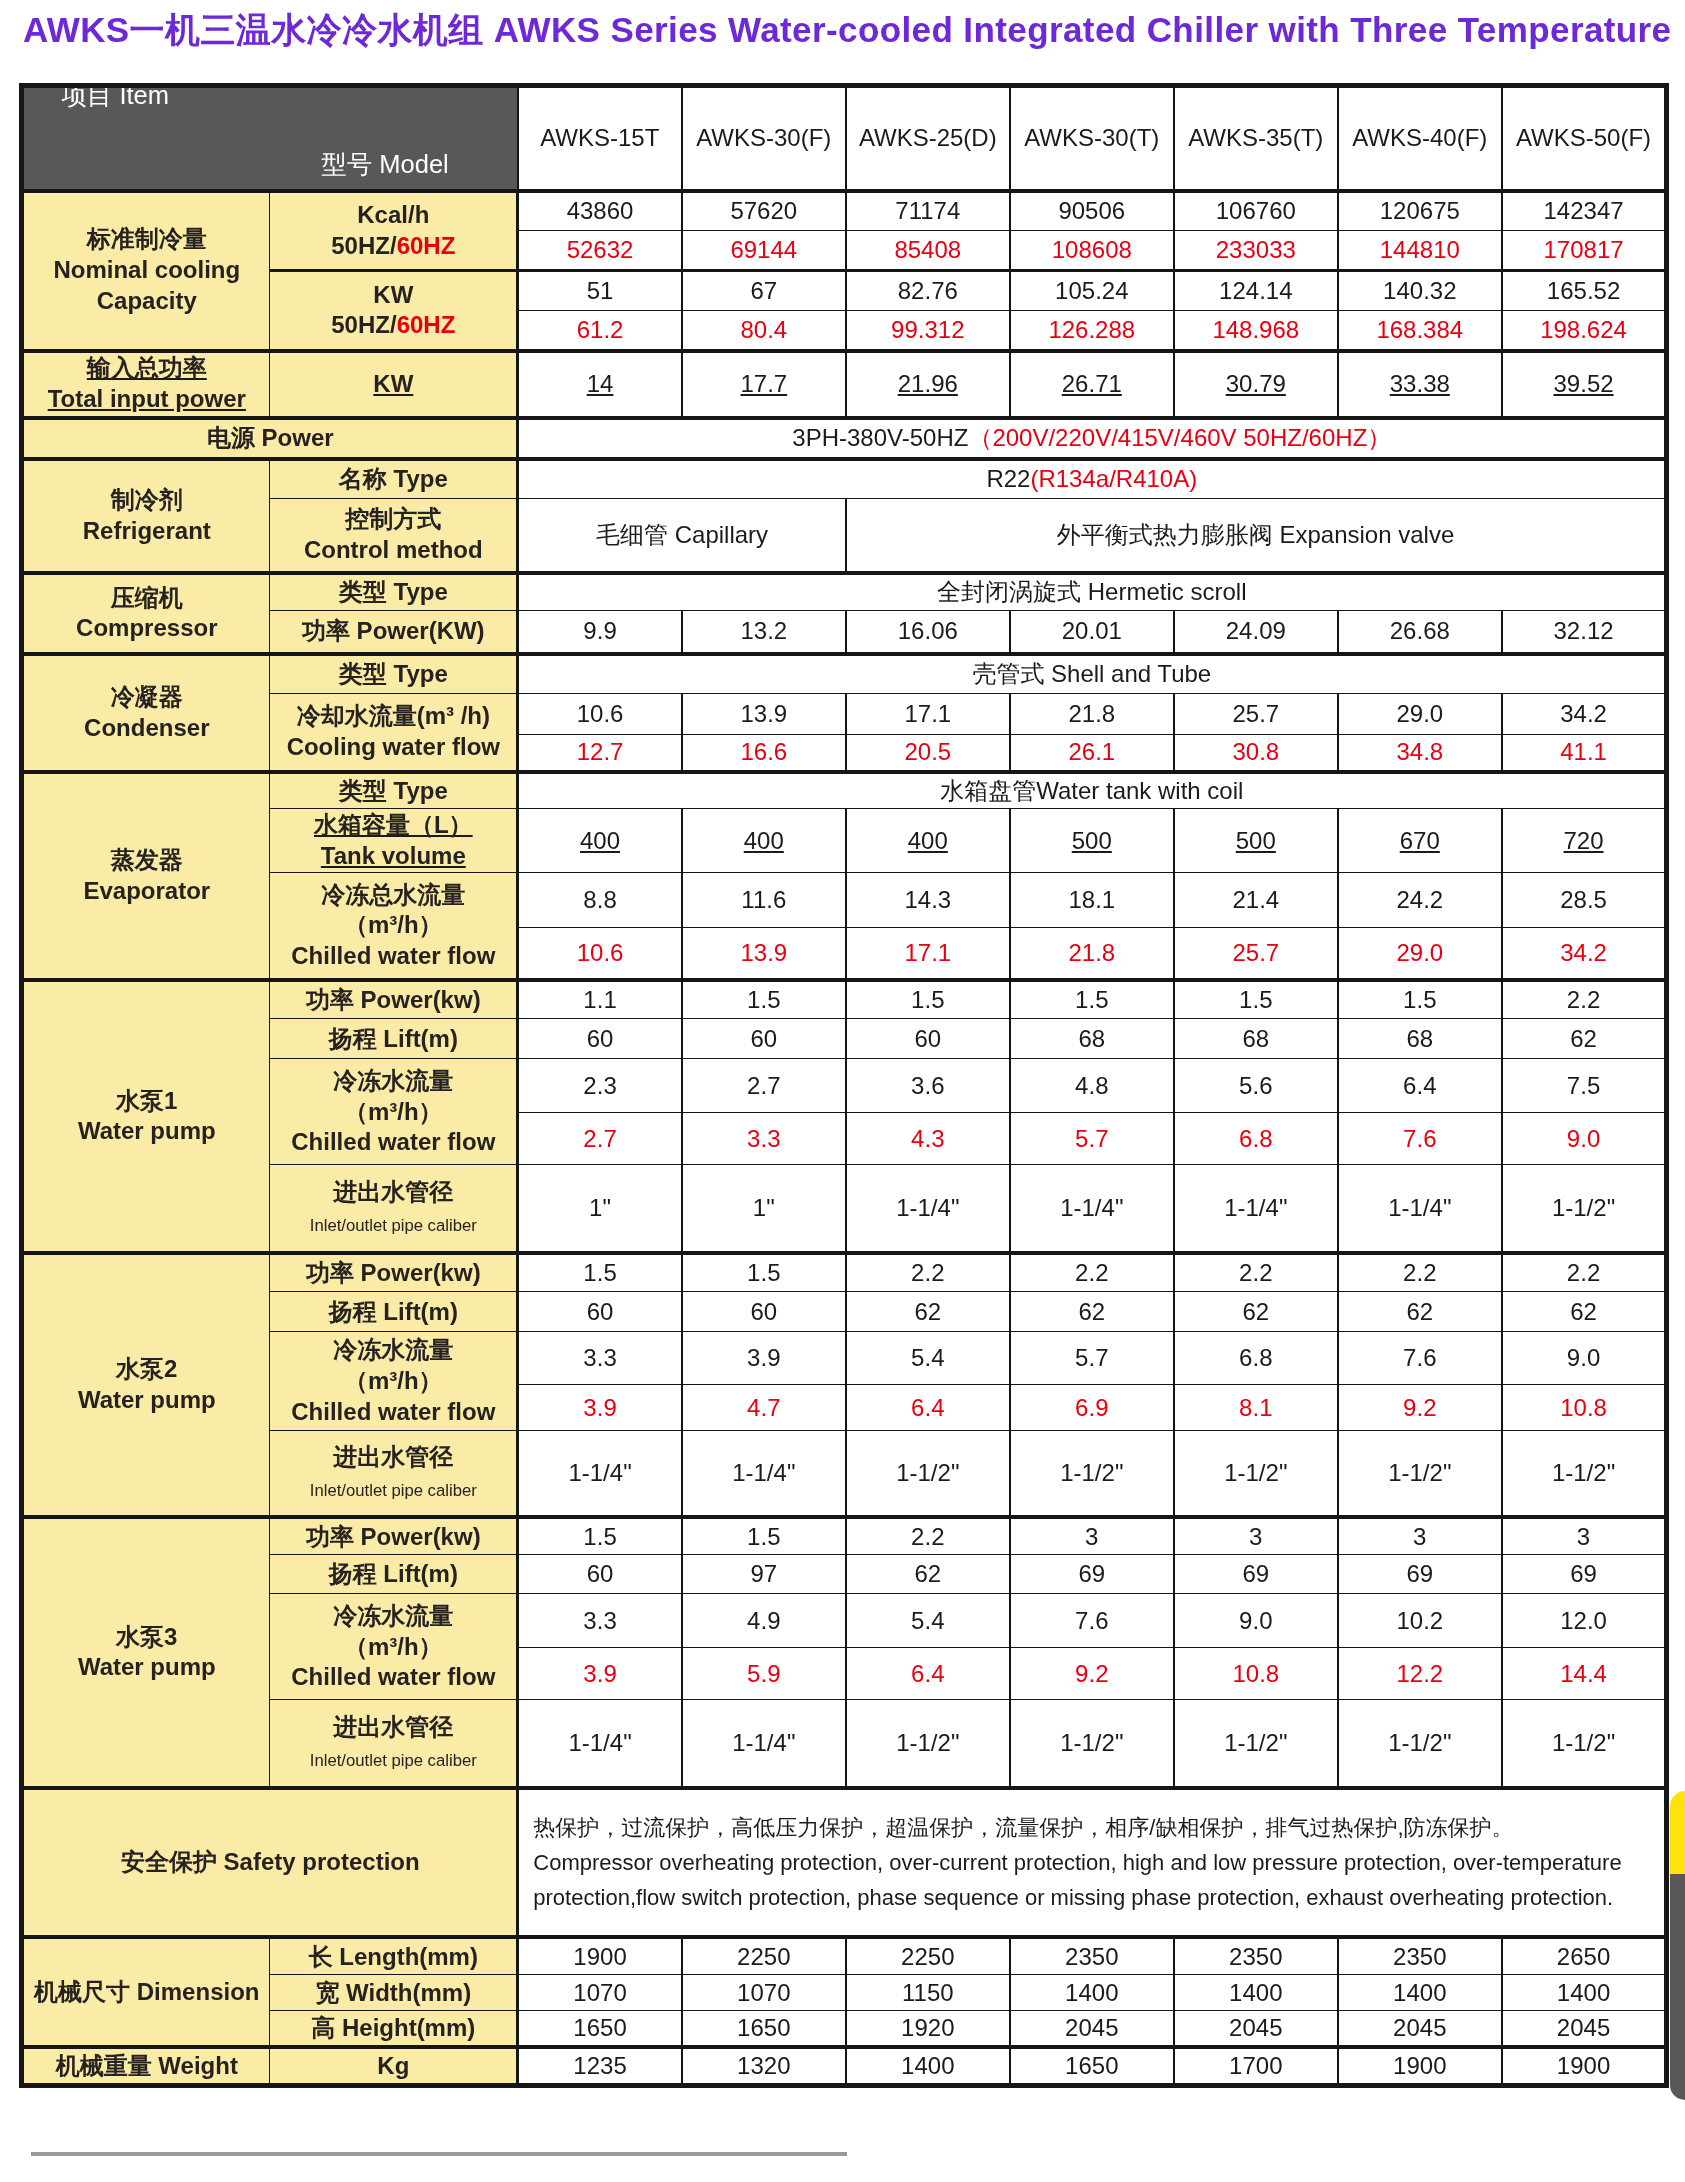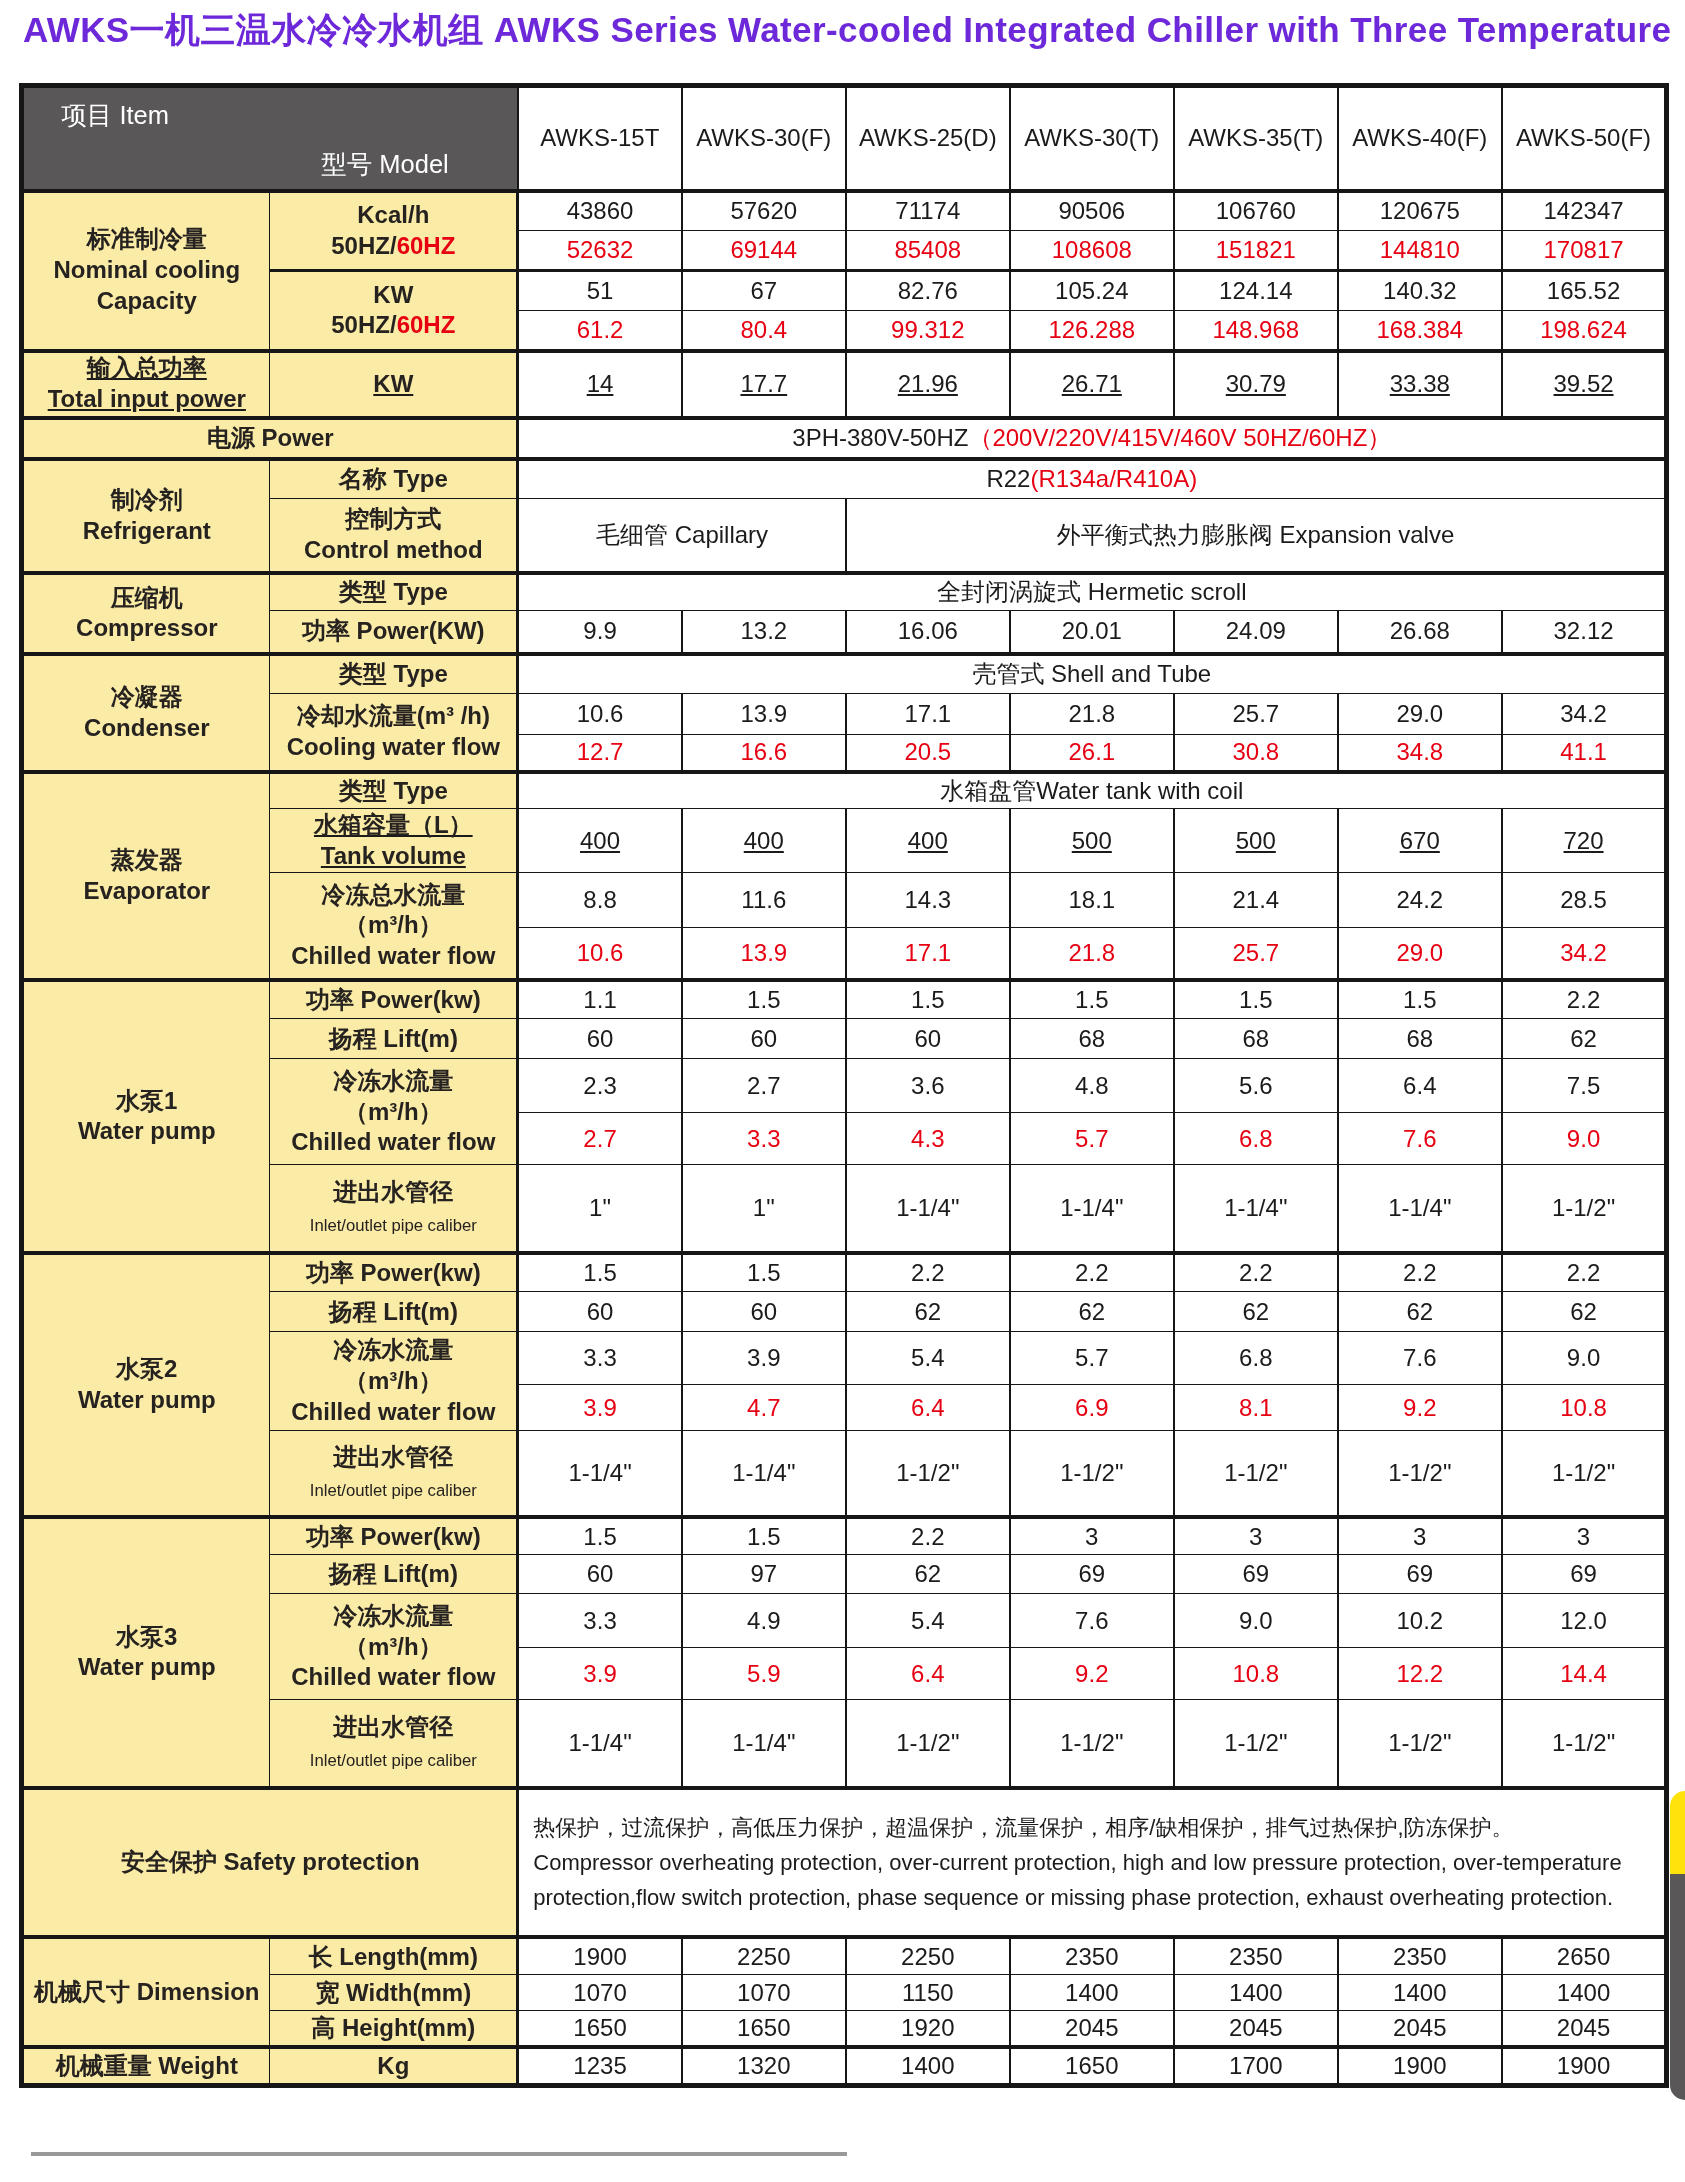--- a/index.html
+++ b/index.html
@@ -27,21 +27,21 @@
   tr.sec td { border-top-width:4.4px; }
   tr.mid td { border-top-width:3.5px; }
   tr.head td { border-top-width:5.3px; border-bottom-width:4.4px; }
   td.diag { background:#595757; color:#ffffff; padding:0; }
   .diag-wrap {
     position:relative; width:100%; height:100%;
     background:linear-gradient(to bottom right,
       rgba(0,0,0,0) 49.2%, #ffffff 49.2%, #ffffff 50.8%, rgba(0,0,0,0) 50.8%);
   }
   .diag-model { position:absolute; top:8.8px; right:68px; font-size:25.5px; font-weight:normal; }
-  .diag-item  { position:absolute; bottom:5px; left:37px; font-size:25.5px; font-weight:normal; }
+  .diag-item  { position:absolute; bottom:25px; left:37px; font-size:25.5px; font-weight:normal; }
   .r { color:#E60012; }
   td.vr { color:#E60012; }
   .sm { font-size:16.7px; font-weight:normal; }
   .ln { line-height:1.28; }
   td.left { text-align:left; padding:8.8px 14px; font-weight:normal; }
   td.left .ln { line-height:1.6; font-size:22px; }
   .edge-pill {
     position:absolute; right:0; top:1791px; width:15px; height:309px;
     border-top-left-radius:15px; border-bottom-left-radius:15px;
     background:linear-gradient(180deg,#FFE20A 0%,#FFE20A 27%,#595757 27%,#595757 100%);
@@ -99,21 +99,21 @@
         <td class="v">90506</td>
         <td class="v">106760</td>
         <td class="v">120675</td>
         <td class="v">142347</td>
       </tr>
       <tr style="height: 40px;">
         <td class="v vr">52632</td>
         <td class="v vr">69144</td>
         <td class="v vr">85408</td>
         <td class="v vr">108608</td>
-        <td class="v vr">151821</td>
+        <td class="v vr">233033</td>
         <td class="v vr">144810</td>
         <td class="v vr">170817</td>
       </tr>
       <tr class="mid" style="height: 40px;">
         <td class="lab c2" rowspan="2">
           <div class="ln"><span>KW</span></div>
           <div class="ln"><span>50HZ/</span><span class="r">60HZ</span></div>
         </td>
         <td class="v">51</td>
         <td class="v">67</td>

